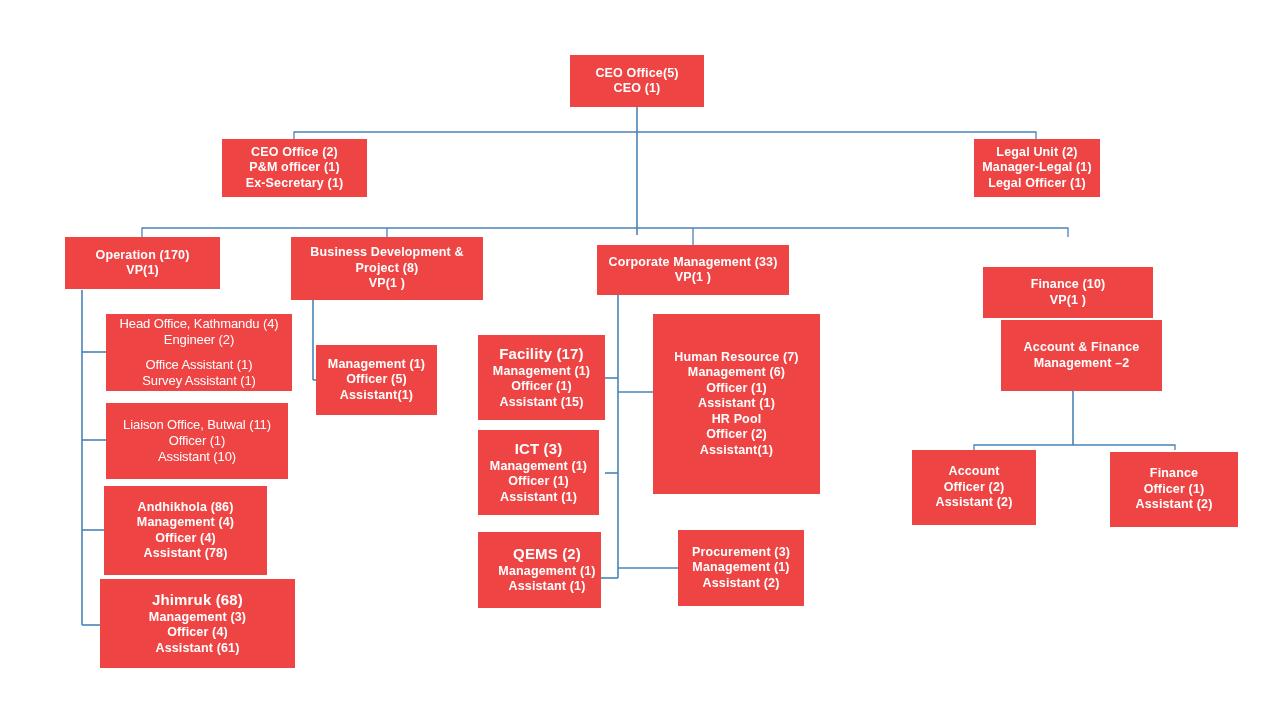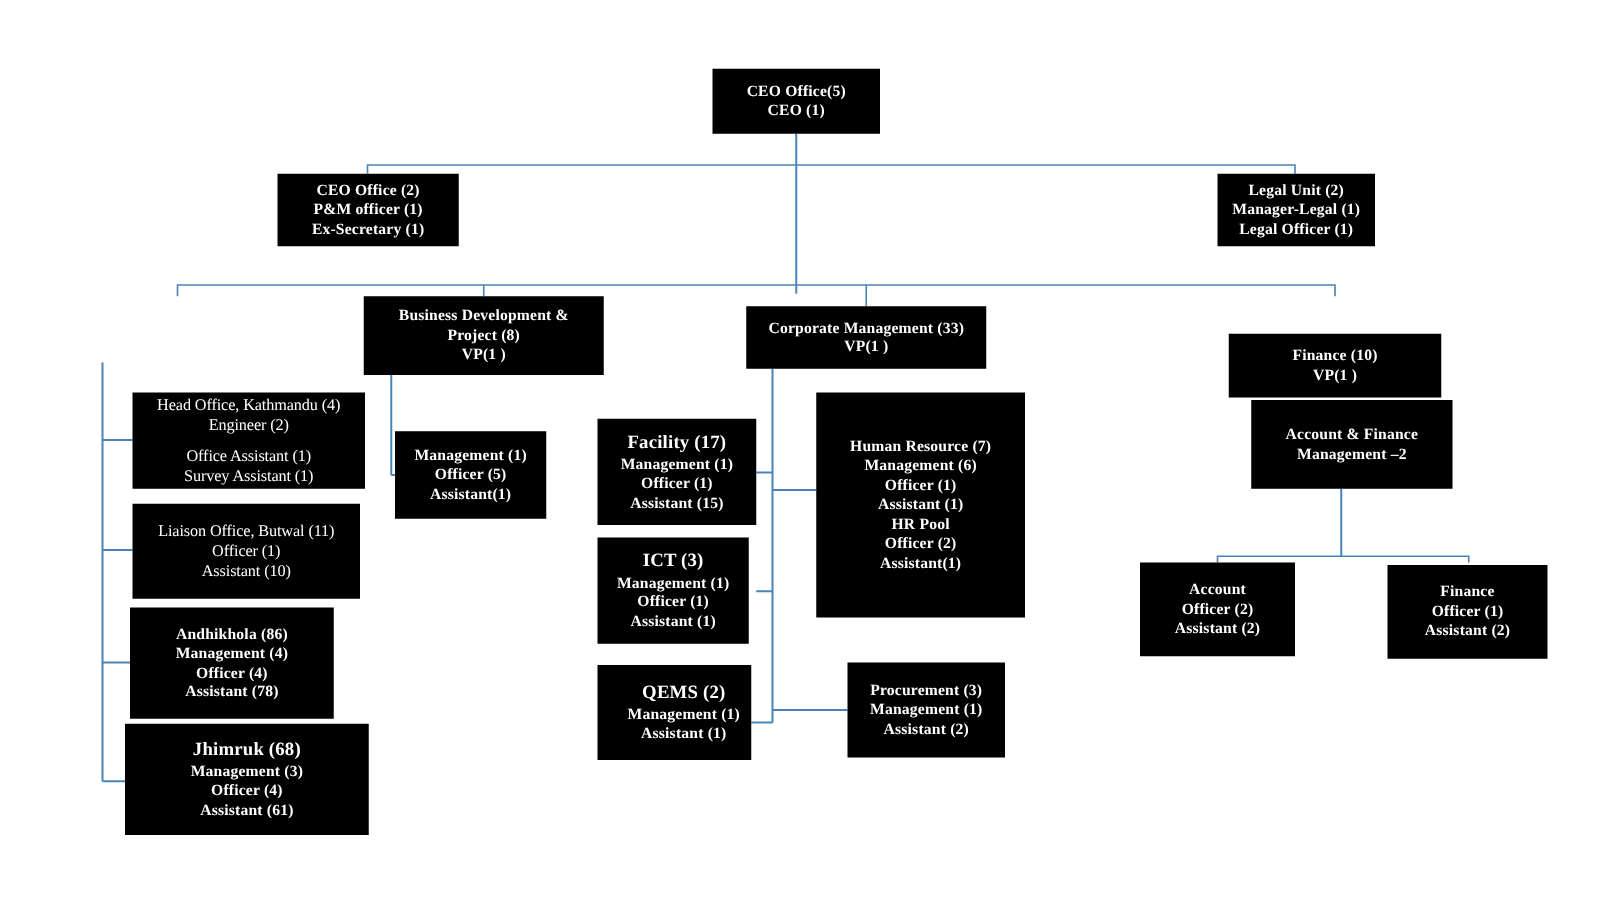--- a/index.html
+++ b/index.html
@@ -22,31 +22,30 @@
   }
   .connector-layer {
     position: absolute;
     left: 0; top: 0;
     width: 1280px;
     height: 720px;
     pointer-events: none;
   }
   .node {
     position: absolute;
-    background: #000000;
+    background: #ef4444;
     color: #ffffff;
     display: flex;
     flex-direction: column;
     align-items: center;
     justify-content: center;
     text-align: center;
     box-sizing: border-box;
     padding: 4px 3px;
     line-height: 1.24;
-    font-family: Liberation Serif, serif;
   }
   .node .line {
     display: block;
     width: 100%;
   }
   
   .style-bold .line {
     font-weight: bold;
     font-size: 12.5px;
     letter-spacing: 0.15px;
@@ -113,20 +112,24 @@
     <span class="line">P&amp;M officer (1)</span>
     <span class="line">Ex-Secretary (1)</span>
   </div>
 
   <div class="node style-bold" style="left:974px; top:139px; width:126px; height:58px;">
     <span class="line">Legal Unit (2)</span>
     <span class="line">Manager-Legal (1)</span>
     <span class="line">Legal Officer  (1)</span>
   </div>
 
+  <div class="node style-bold" style="left:65px; top:237px; width:155px; height:52px;">
+    <span class="line">Operation (170)</span>
+    <span class="line">VP(1)</span>
+  </div>
 
   <div class="node style-bold" style="left:291px; top:237px; width:192px; height:63px;">
     <span class="line">Business Development &amp;</span>
     <span class="line">Project (8)</span>
     <span class="line">VP(1 )</span>
   </div>
 
   <div class="node style-bold" style="left:597px; top:245px; width:192px; height:50px;">
     <span class="line">Corporate Management  (33)</span>
     <span class="line">VP(1 )</span>

